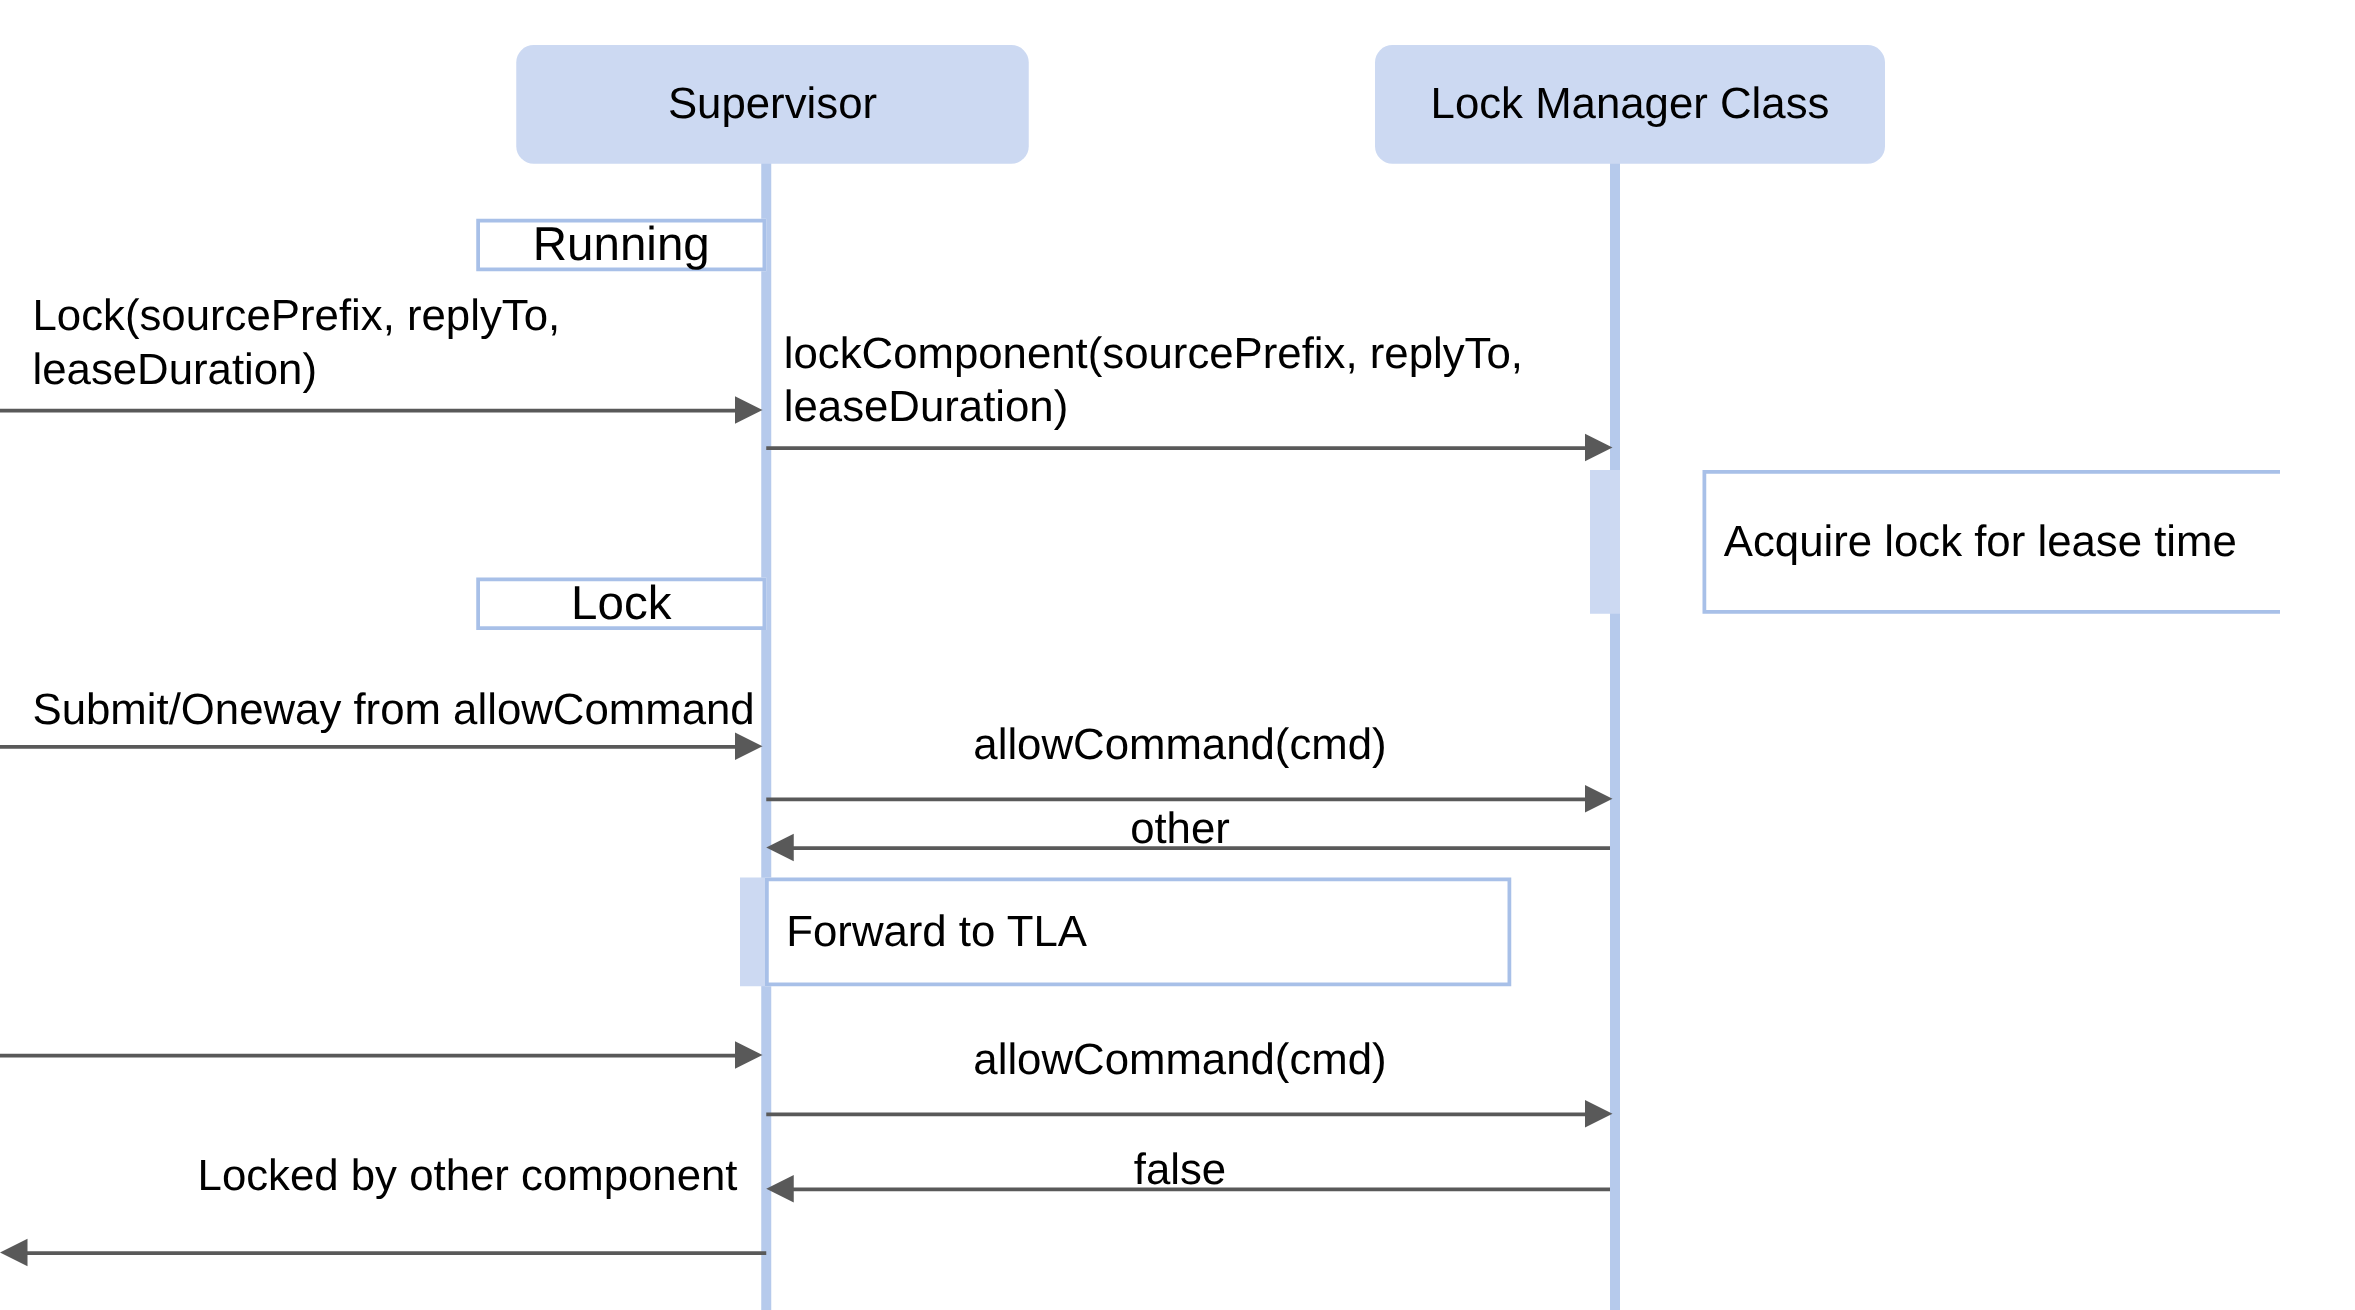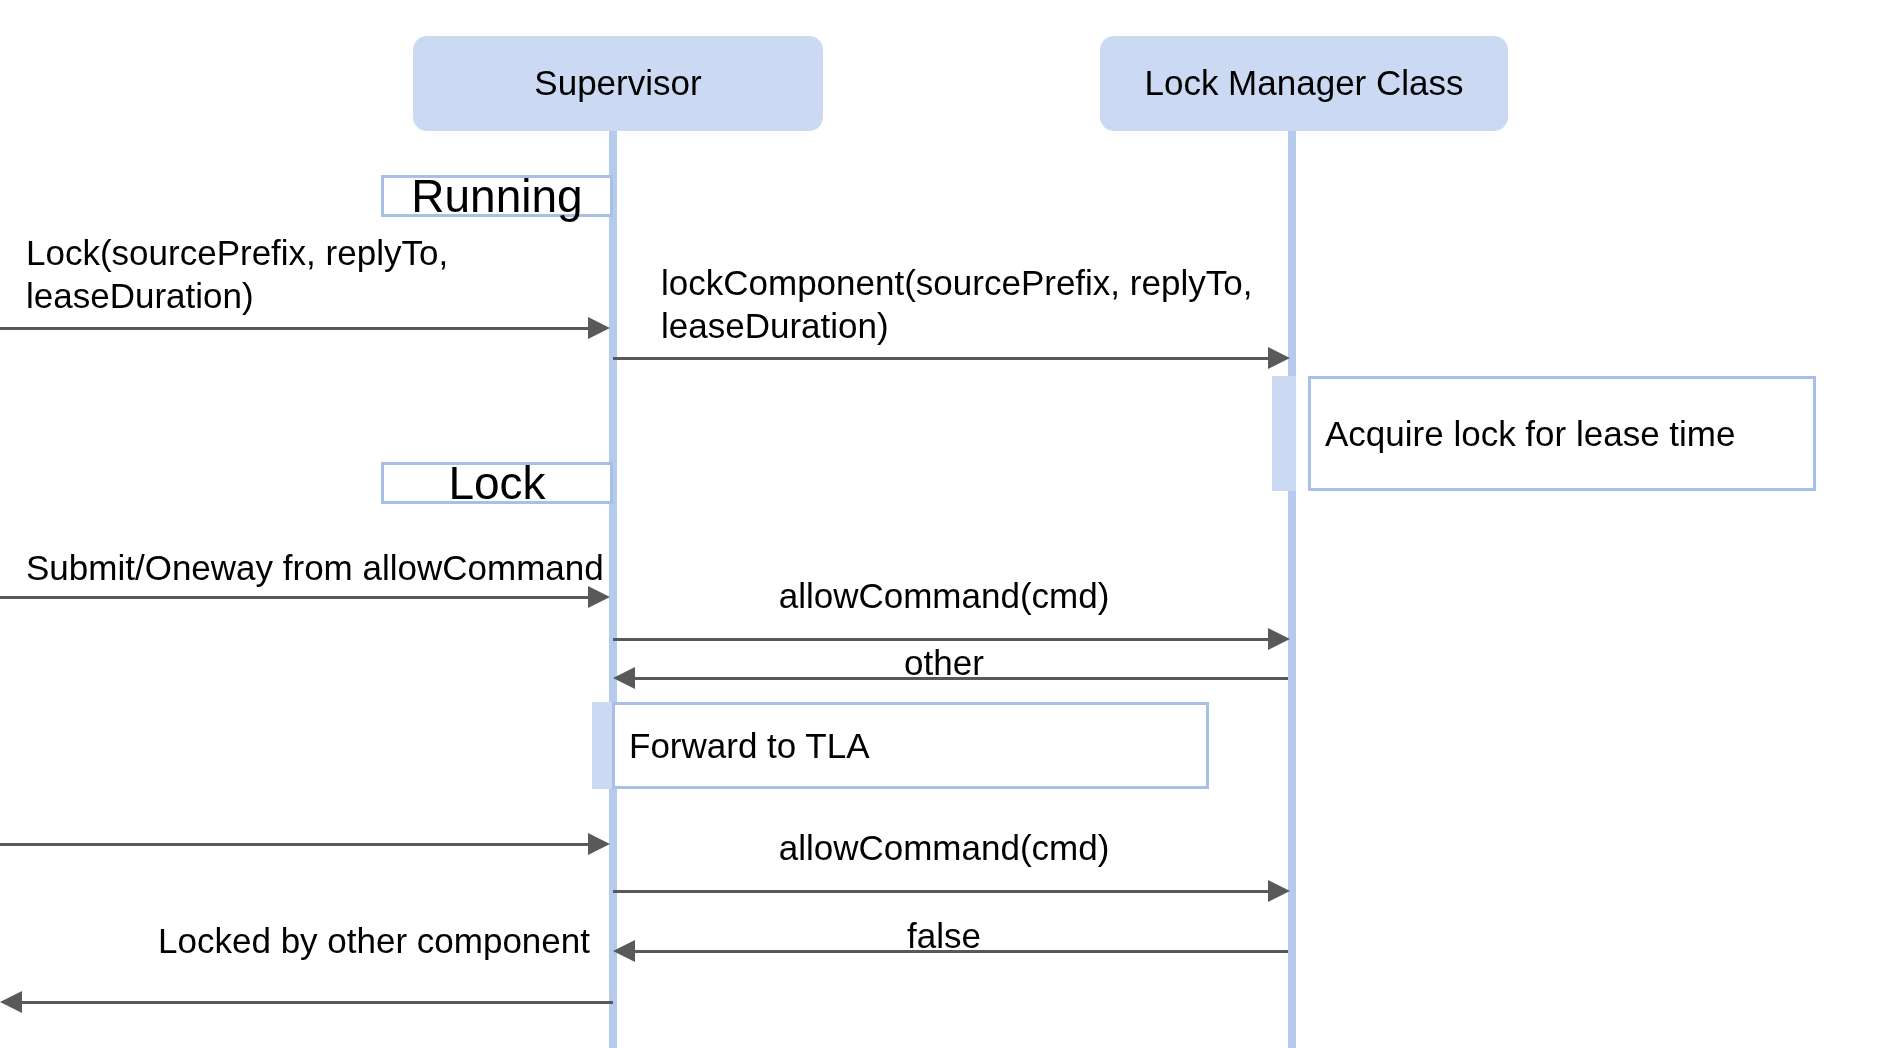--- a/index.html
+++ b/index.html
@@ -48,21 +48,21 @@
 
   
   .state-box {
     position: absolute;
     background: #ffffff;
     border: 3px solid #a8c0e8;
     box-sizing: border-box;
     display: flex;
     align-items: center;
     justify-content: center;
-    font-size: 46px;
+    font-size: 38px;
     color: #000;
   }
 
   
   .note-box {
     position: absolute;
     background: #ffffff;
     border: 3px solid #a8c0e8;
     box-sizing: border-box;
     display: flex;
@@ -131,34 +131,34 @@
   </div>
 
   <div class="state-box" style="left:381px; top:175px; width:232px; height:42px;">
     <span>Running</span>
   </div>
 
   <div class="state-box" style="left:381px; top:462px; width:232px; height:42px;">
     <span>Lock</span>
   </div>
 
-  <div class="note-box" style="left:1308px; top:376px; width:508px; height:115px;">
+  <div class="note-box" style="left:1362px; top:376px; width:508px; height:115px;">
     <span>Acquire lock for lease time</span>
   </div>
 
   <div class="note-box" style="left:612px; top:702px; width:597px; height:87px;">
     <span>Forward to TLA</span>
   </div>
 
   <div class="msg-label left" style="left:26px; top:232px; width:560px;">Lock(sourcePrefix, replyTo,
 leaseDuration)</div>
   <div class="msg-line" style="left:0px; top:327px; width:592px;"></div>
   <div class="arrow-head right" style="left:588px; top:317px;"></div>
 
-  <div class="msg-label left" style="left:627px; top:262px; width:680px;margin-left:34px;">lockComponent(sourcePrefix, replyTo,
+  <div class="msg-label left" style="left:627px; top:262px; width:680px;">lockComponent(sourcePrefix, replyTo,
 leaseDuration)</div>
   <div class="msg-line" style="left:613px; top:357px; width:662px;"></div>
   <div class="arrow-head right" style="left:1268px; top:347px;"></div>
 
   <div class="msg-label left" style="left:26px; top:547px; width:580px;">Submit/Oneway from allowCommand</div>
   <div class="msg-line" style="left:0px; top:596px; width:592px;"></div>
   <div class="arrow-head right" style="left:588px; top:586px;"></div>
 
   <div class="msg-label center" style="left:613px; top:575px; width:662px;">allowCommand(cmd)</div>
   <div class="msg-line" style="left:613px; top:638px; width:662px;"></div>

